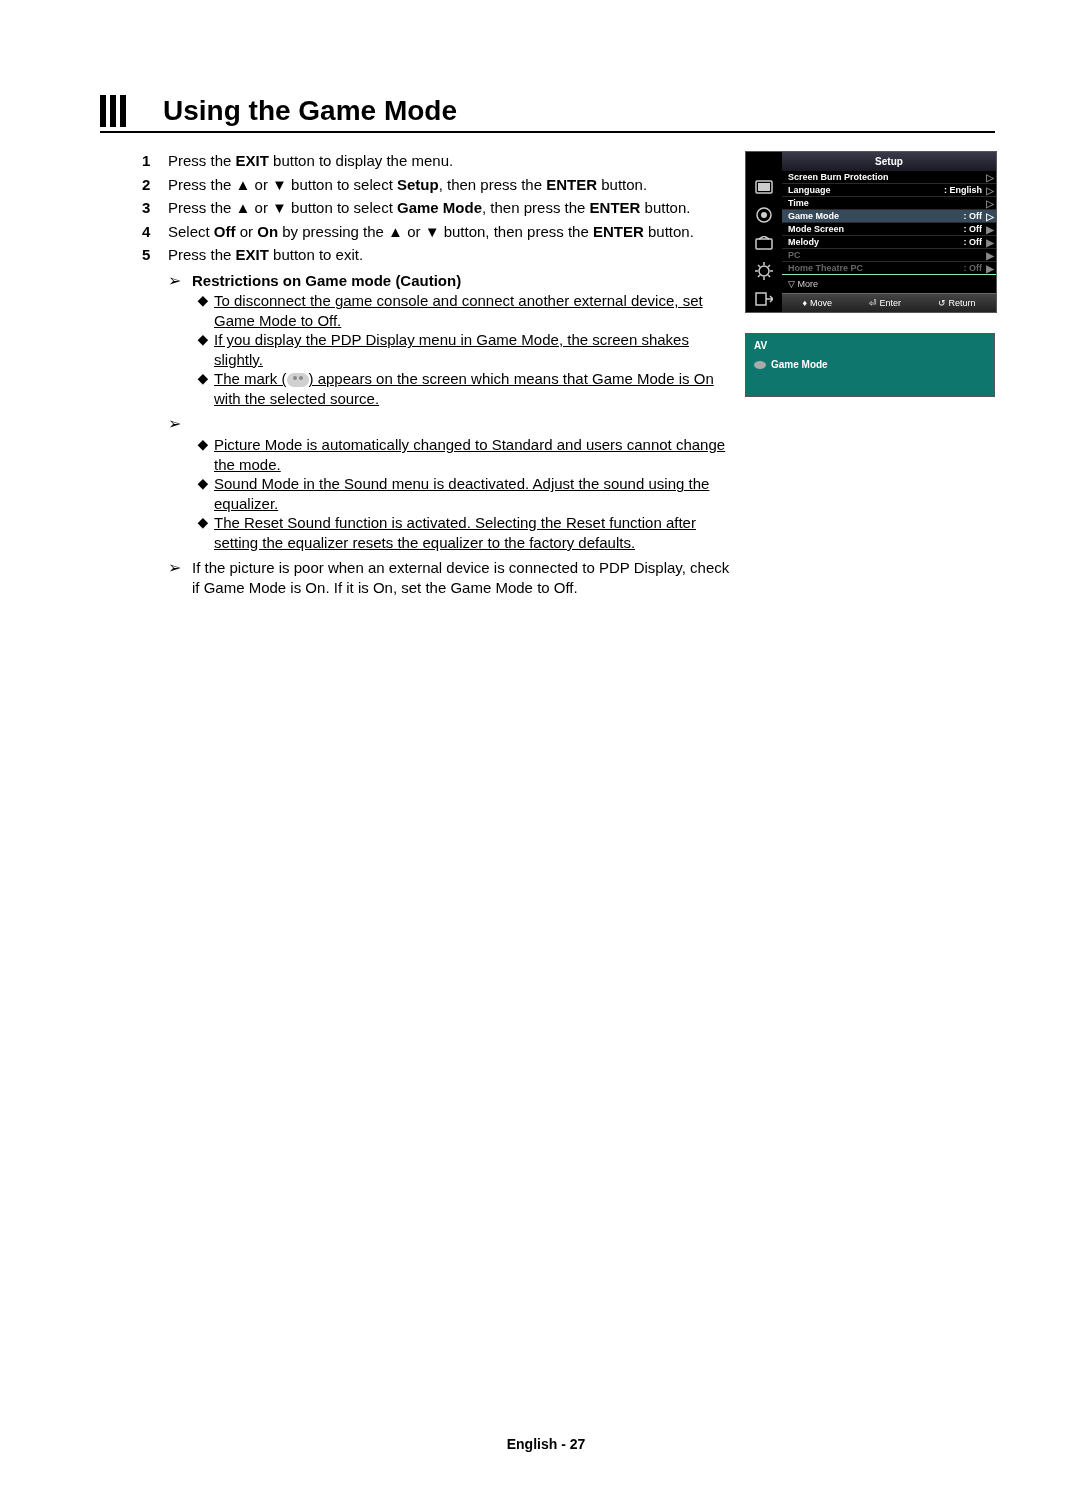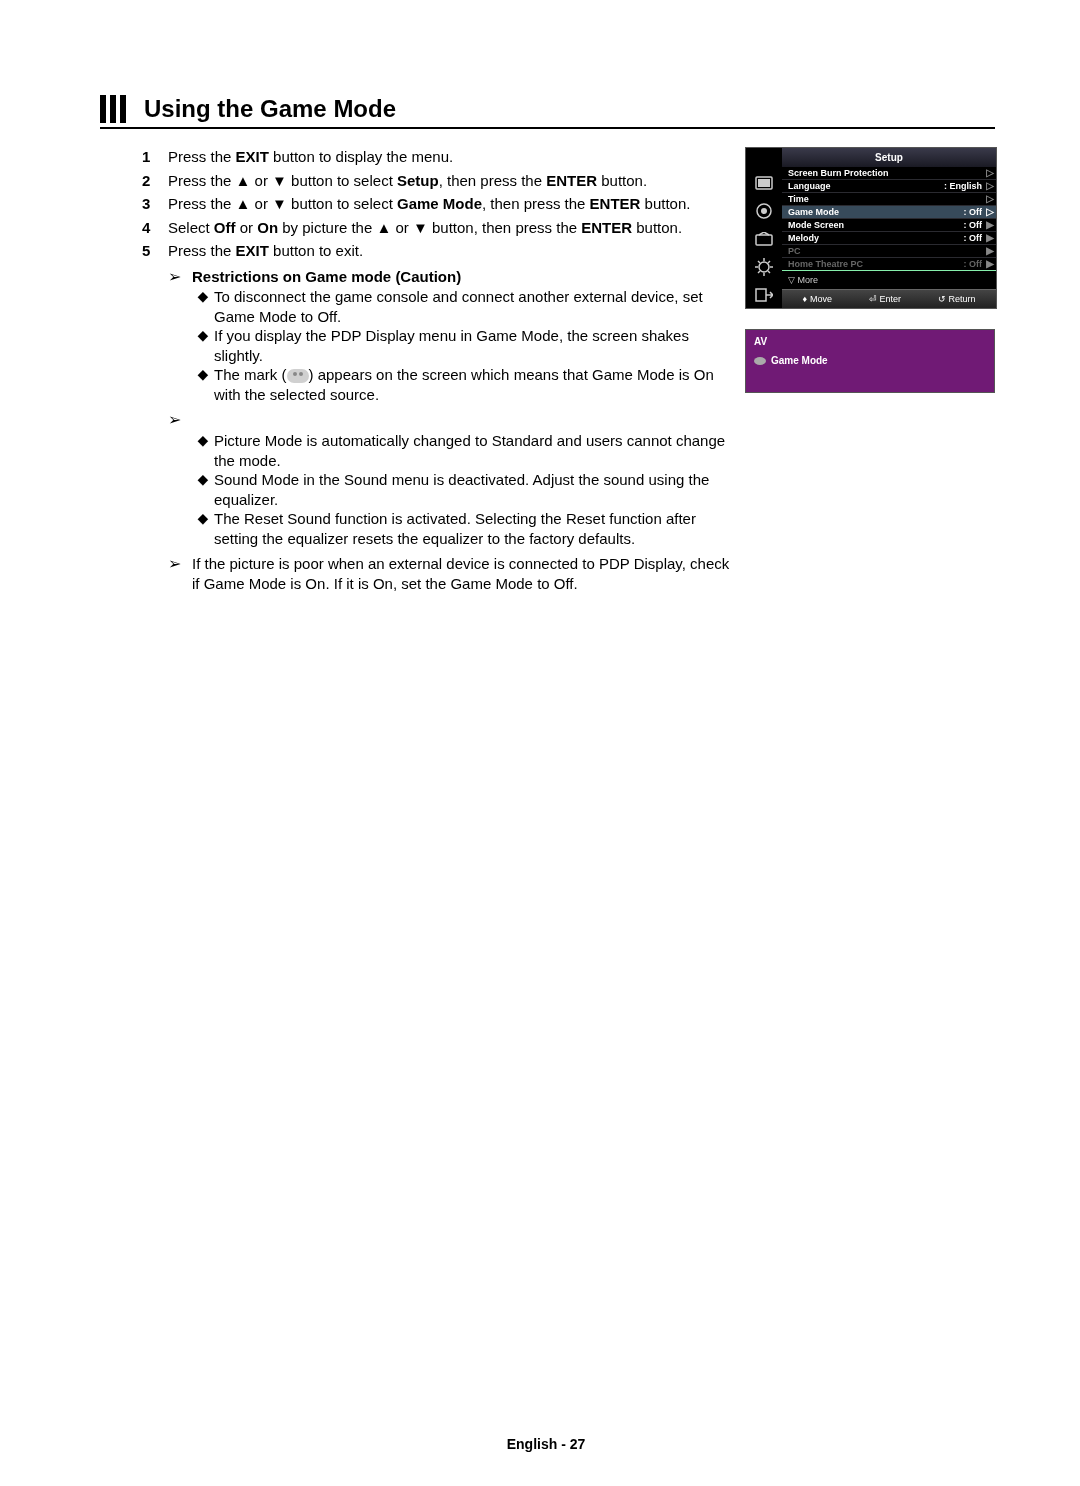--- a/index.html
+++ b/index.html
@@ -27,22 +27,23 @@
   .title-bars {
     display: flex;
     gap: 4px;
     margin-right: 18px;
   }
   .title-bar {
     width: 6px;
     background: #000;
   }
   .title-text {
-    font-size: 24px;
-    font-weight: bold;
+    font-size: 28px;
+    font-weight: bold;
+    margin-left: 19px;
   }
   .content {
     display: flex;
     align-items: flex-start;
   }
   .left {
     flex: 1;
     padding-right: 14px;
     padding-left: 42px;
     font-size: 15px;
@@ -86,20 +87,21 @@
     align-items: flex-start;
   }
   .diamond-icon {
     width: 22px;
     flex-shrink: 0;
     font-size: 14px;
     text-align: center;
   }
   .diamond-body {
     flex: 1;
+    text-decoration: underline;
   }
   .bold { font-weight: bold; }
   .right-col {
     width: 250px;
     flex-shrink: 0;
   }
   .osd {
     width: 250px;
     border: 1px solid #555;
     background: #000;
@@ -132,21 +134,21 @@
   }
   .osd-title {
     text-align: center;
     padding: 4px 0;
     font-weight: bold;
     background: linear-gradient(#3a3a4a,#1a1a24);
     font-size: 10px;
   }
   .osd-row {
     display: flex;
-    align-items: flex-end;
+    align-items: center;
     justify-content: space-between;
     padding: 1px 14px 1px 6px;
     font-weight: bold;
     font-size: 9px;
     position: relative;
     border-bottom: 1px solid #2a2a30;
   }
   .osd-row .arrow {
     position: absolute;
     right: 2px;
@@ -167,21 +169,21 @@
     background: linear-gradient(#444,#222);
     font-size: 9px;
     color: #fff;
     border-top: 1px solid #666;
   }
   .osd-foot span { display: inline-flex; align-items: center; gap: 3px; white-space: nowrap;}
   .osd2 {
     margin-top: 20px;
     width: 250px;
     border: 1px solid #555;
-    background: #701a75;
+    background: #0f766e;
     color: #fff;
     font-size: 10px;
     padding: 6px 8px 26px 8px;
     box-sizing: border-box;
   }
   .osd2 .lbl { font-weight: bold; color:#fff; }
   .osd2 .gm { margin-top: 8px; font-weight: bold; display:flex; align-items:center; gap:5px;}
   .gm-ic {
     display:inline-flex; width:12px; height:10px;
     color:#aaa; align-items:center; justify-content:center;
@@ -238,21 +240,21 @@
       </div>
       <div class="step">
         <div class="num">3</div>
         <div class="body">
           <span>Press the ▲ or ▼ button to select </span><span class="bold">Game Mode</span><span>, then press the </span><span class="bold">ENTER</span><span> button.</span>
         </div>
       </div>
       <div class="step">
         <div class="num">4</div>
         <div class="body">
-          <span>Select </span><span class="bold">Off</span><span> or </span><span class="bold">On</span><span> by picture the ▲ or ▼ button, then press the </span><span class="bold">ENTER</span><span> button.</span>
+          <span>Select </span><span class="bold">Off</span><span> or </span><span class="bold">On</span><span> by pressing the ▲ or ▼ button, then press the </span><span class="bold">ENTER</span><span> button.</span>
         </div>
       </div>
       <div class="step">
         <div class="num">5</div>
         <div class="body">
           <span>Press the </span><span class="bold">EXIT</span><span> button to exit.</span>
         </div>
       </div>
 
       <div class="sub">

